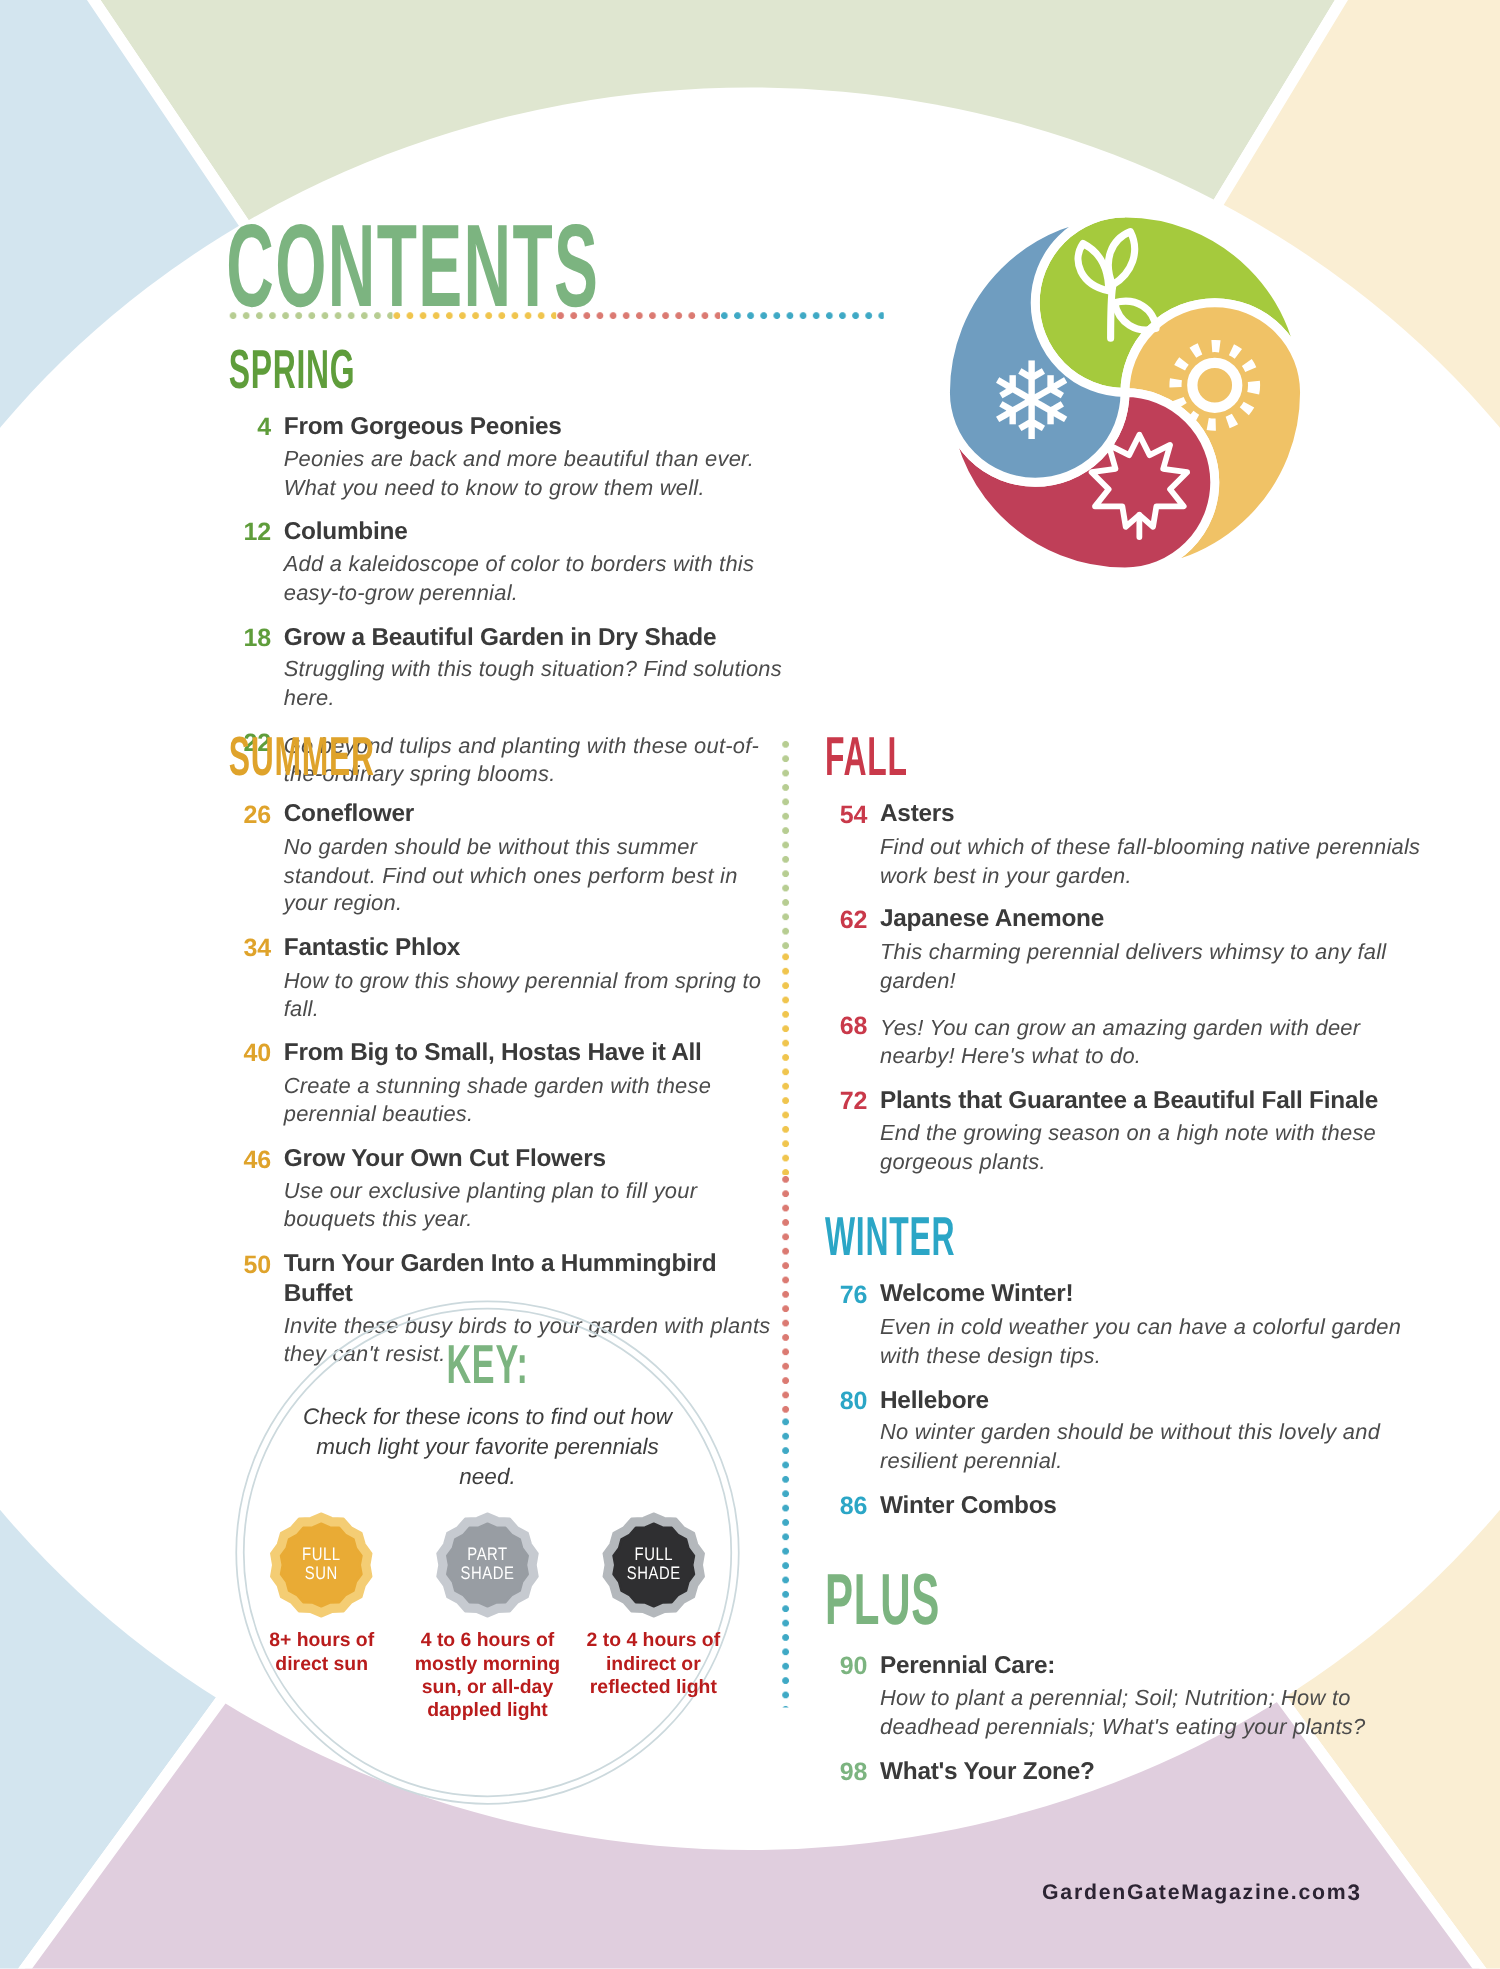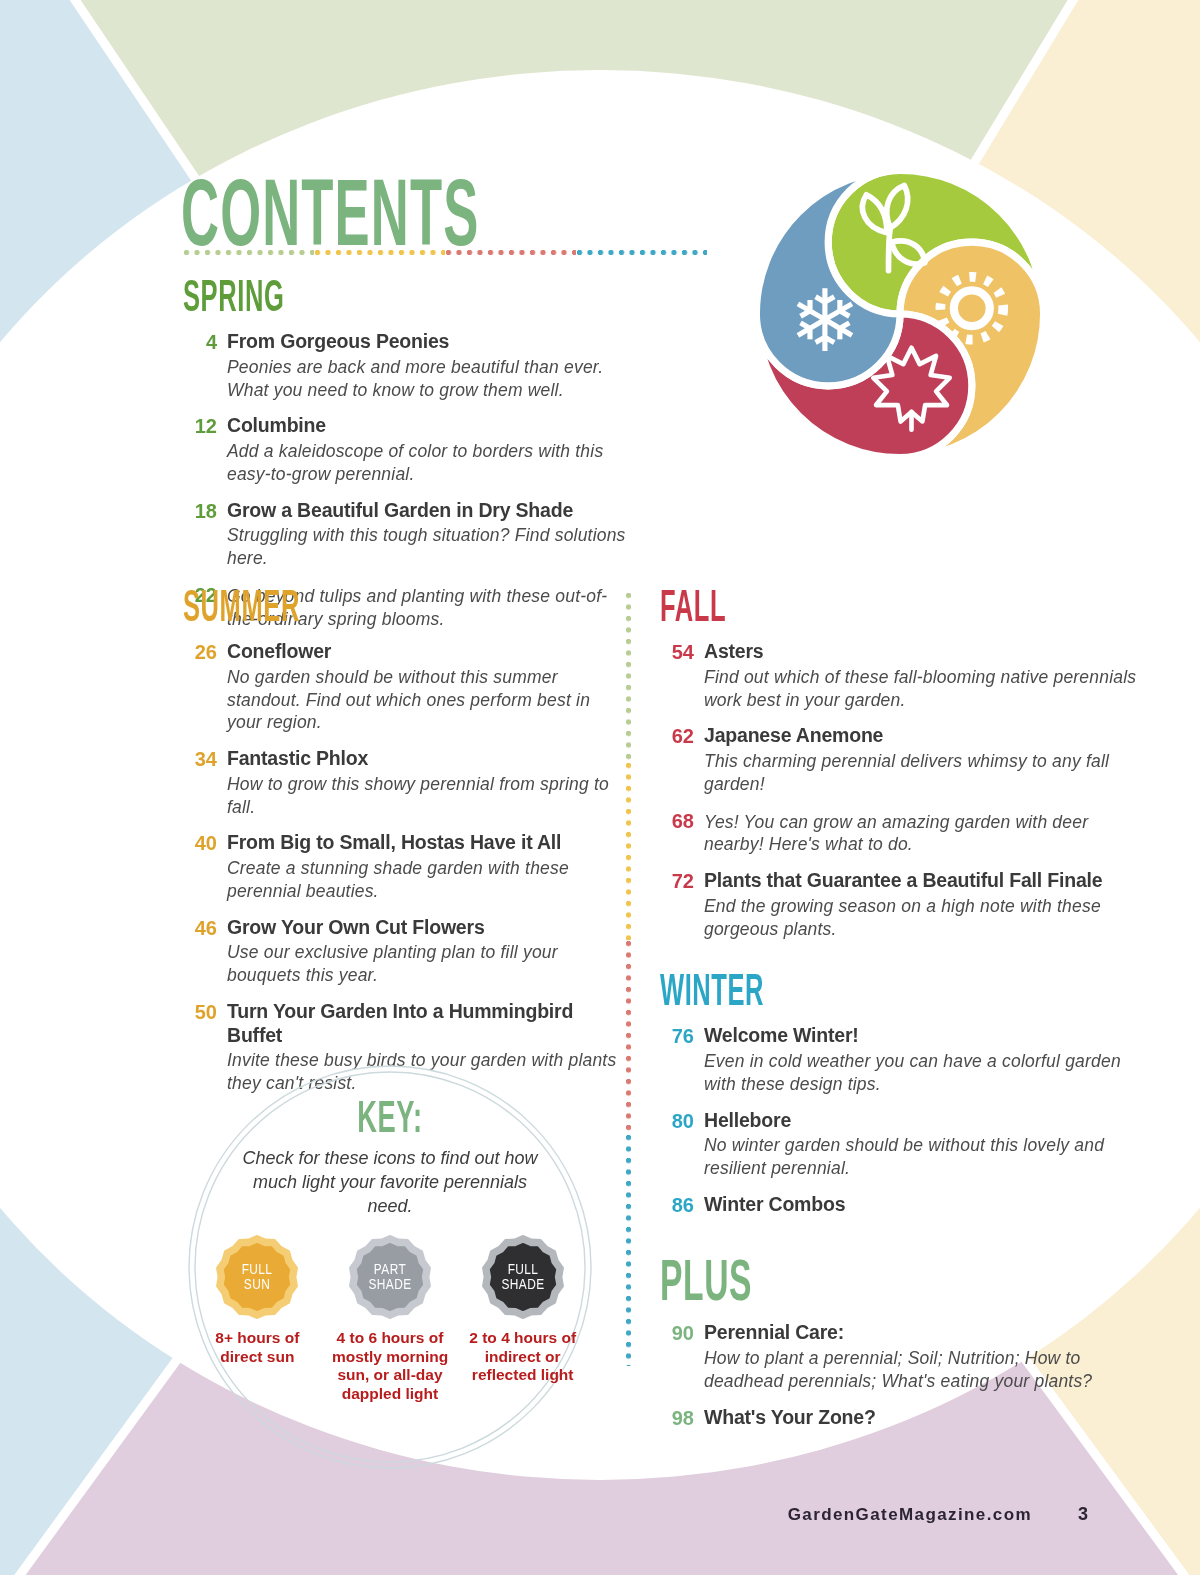--- a/index.html
+++ b/index.html
@@ -32,37 +32,37 @@
   #sec-plus{margin-top:34px;}
   .entry{display:flex;gap:10px;margin-bottom:13px;}
   .num{flex:none;width:34px;text-align:right;font-weight:700;font-size:20px;line-height:1.22;color:var(--sec);}
   .etitle{font-weight:700;font-size:19.5px;line-height:1.22;color:#3a3a3a;letter-spacing:-0.2px;}
   .edesc{font-style:italic;font-size:17.5px;line-height:1.3;color:#4b4b4b;margin-top:2px;letter-spacing:0.2px;}
 
   
   .logo{position:absolute;left:742px;top:156px;width:316px;height:316px;}
 
   
-  #key{position:absolute;left:182px;top:1059px;width:416px;height:416px;}
+  #key{position:absolute;left:182px;top:1034px;width:416px;height:416px;}
   #key .ring{position:absolute;left:0;top:0;width:416px;height:416px;}
   #key .kc{position:absolute;left:0;top:0;width:416px;text-align:center;padding-top:36px;}
   #key h3{margin:0;font-size:44px;line-height:1;font-weight:700;letter-spacing:1px;
     transform:scaleX(0.62);transform-origin:center top;}
   .kdesc{font-style:italic;font-size:18px;line-height:1.32;color:#3d3d3d;width:300px;margin:8px auto 0;}
   .badges{display:flex;justify-content:center;gap:10px;margin-top:16px;padding:0 14px;}
   .badge{flex:1;max-width:130px;}
   .bwrap{position:relative;width:86px;height:86px;margin:0 auto;}
   .bwrap svg{position:absolute;left:0;top:0;}
   .blabel{position:absolute;left:0;top:0;width:86px;height:86px;display:flex;flex-direction:column;
     align-items:center;justify-content:center;color:#fff;font-size:14.5px;line-height:1.08;
     letter-spacing:0.5px;transform:scaleX(0.82);}
   .bcaption{font-weight:700;font-size:15.5px;line-height:1.2;color:#b91c1c;margin-top:9px;}
 
   
-  #footer{position:absolute;right:112px;bottom:50px;display:flex;align-items:center;gap:46px;}
+  #footer{position:absolute;right:112px;bottom:50px;display:flex;align-items:flex-start;}
   .fsite{font-weight:700;font-size:17px;letter-spacing:1.4px;color:#2c2433;}
   .fpage{font-weight:700;font-size:18px;color:#2c2433;}
 </style>
 </head>
 <body>
 
 <div class="page">
 
   <svg class="bg" viewBox="0 0 1200 1575">
     <polygon points="600,780 -240,-468 1357,-468" stroke="#ffffff" stroke-width="9" fill="#dfe6d0"></polygon>

